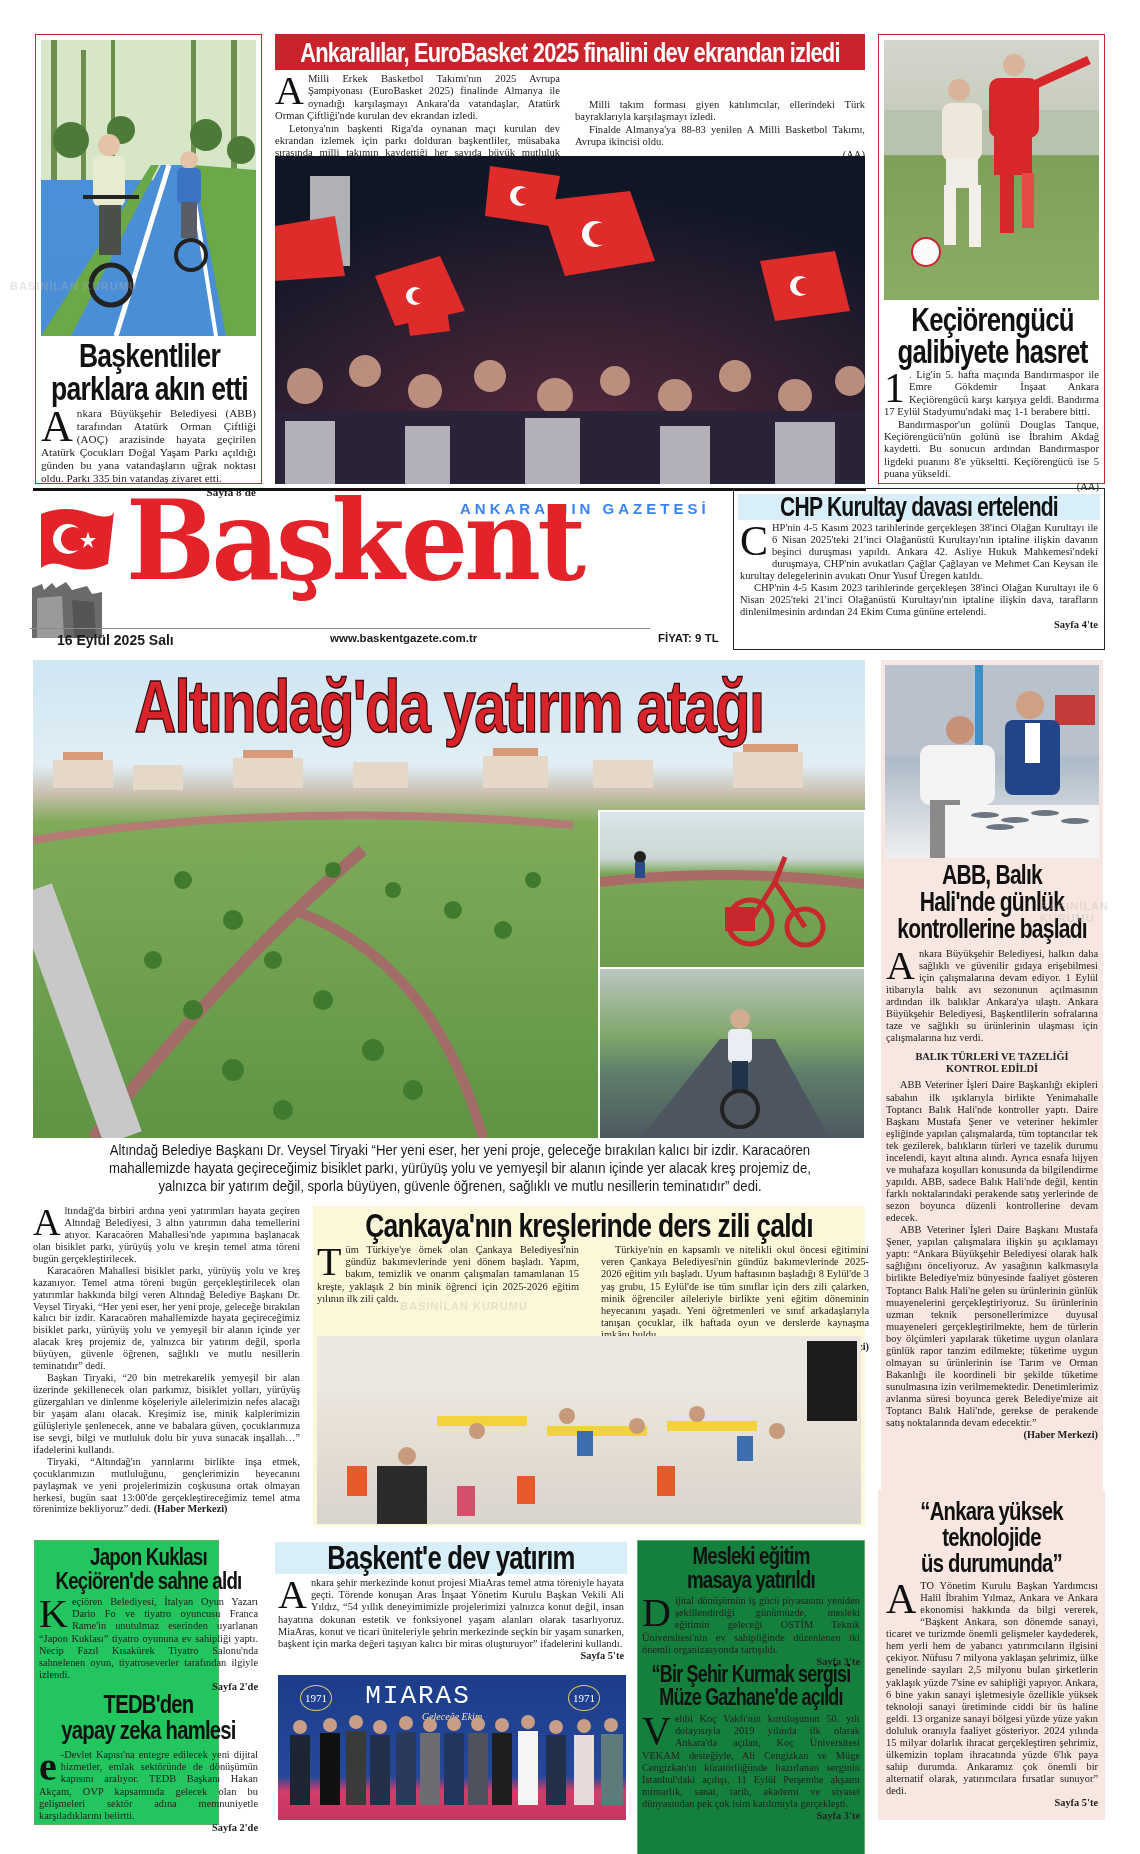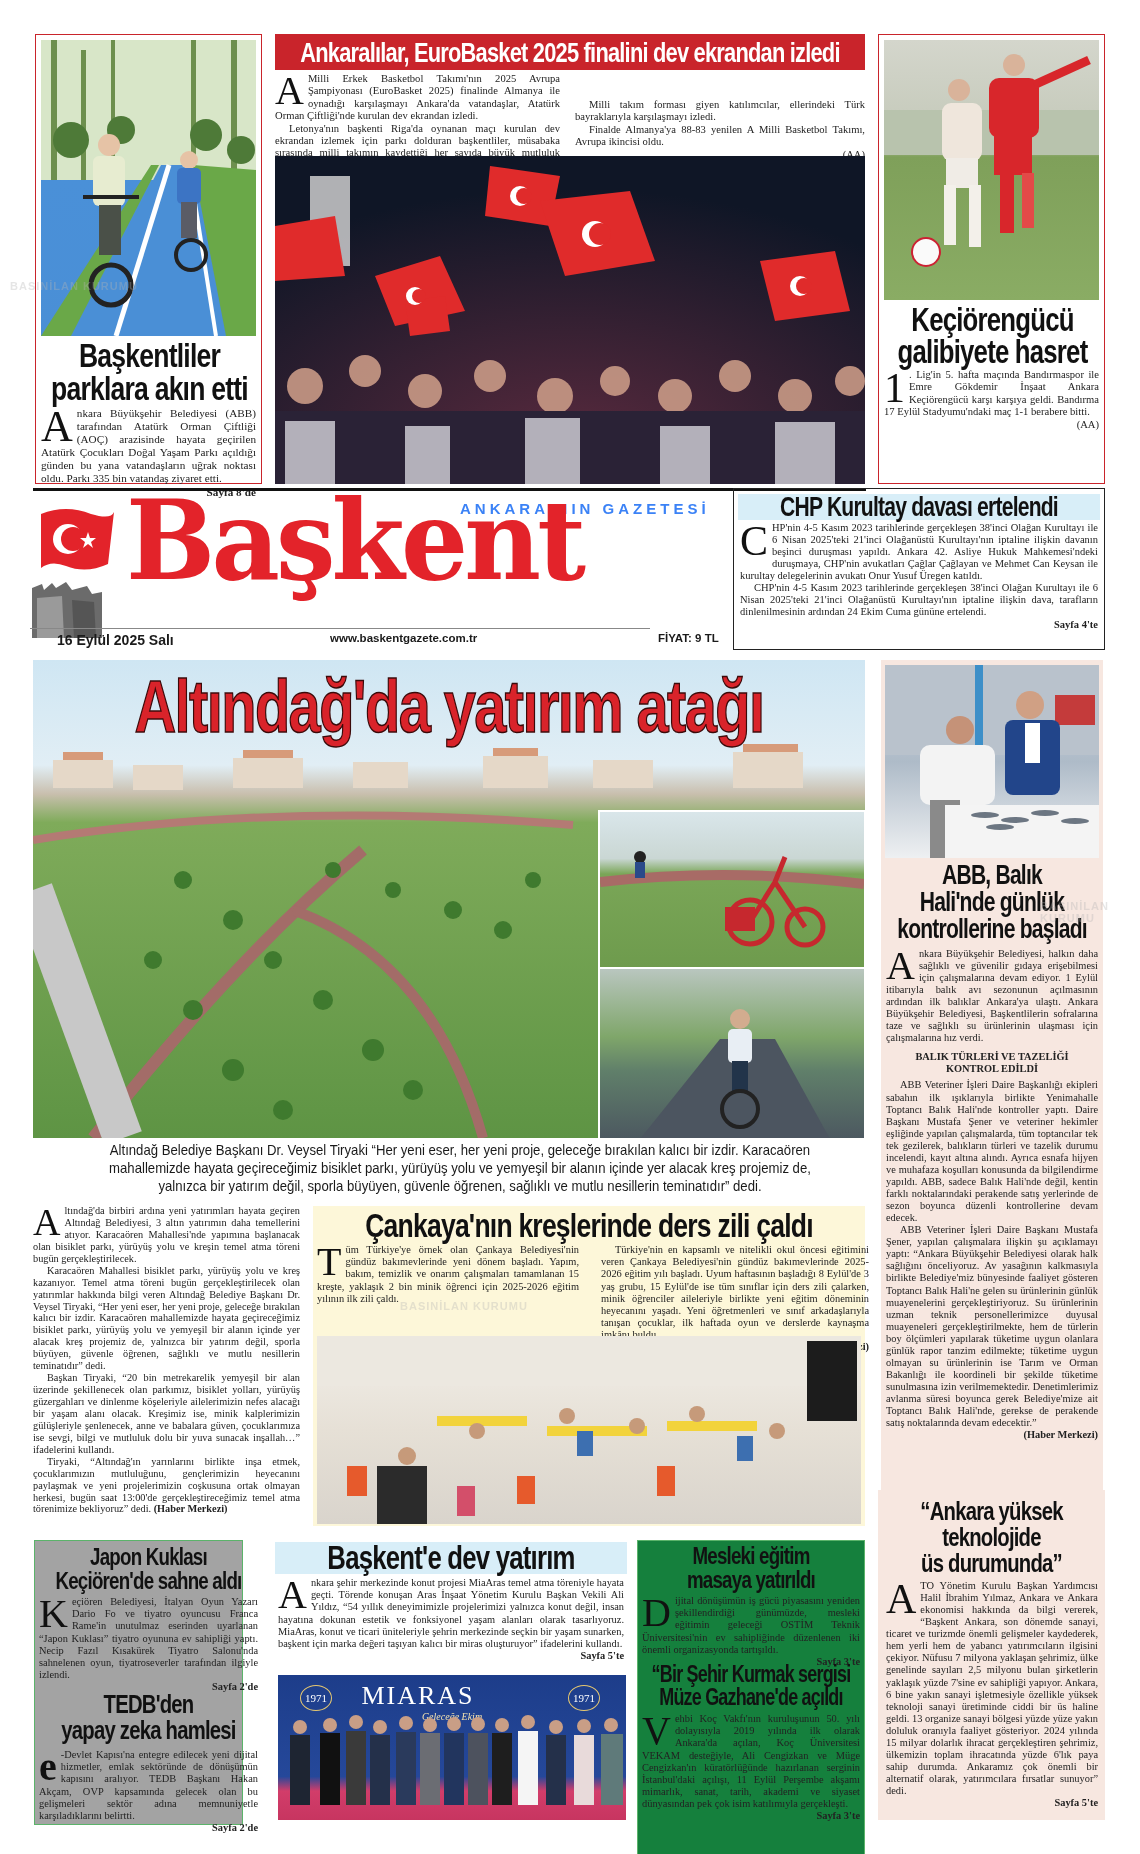--- a/index.html
+++ b/index.html
@@ -150,20 +150,21 @@
           <rect x="60" y="145" width="12" height="60" fill="#f3f0ea"></rect>
           <rect x="85" y="145" width="12" height="62" fill="#f3f0ea"></rect>
         </g>
       <circle cx="42" cy="212" r="14" fill="#fafafa" stroke="#c23" stroke-width="2"></circle>
     </svg>
   </div>
   <div class="abs hl" style="left:-20px;width:267px;top:268px;font-size:33px;">Keçiörengücü</div>
   <div class="abs hl" style="left:-20px;width:267px;top:300px;font-size:33px;">galibiyete hasret</div>
   <div class="abs body" style="left:5px;top:334px;width:215px;font-size:10.6px;">
     <p class="first"><span class="drop" style="font-size:42px;">1</span><span>. Lig'in 5. hafta maçında Bandırmaspor ile Emre Gökdemir İnşaat Ankara Keçiörengücü karşı karşıya geldi. Bandırma 17 Eylül Stadyumu'ndaki maç 1-1 berabere bitti.</span></p>
+    <p>Bandırmaspor'un golünü Douglas Tanque, Keçiörengücü'nün golünü ise İbrahim Akdağ kaydetti. Bu sonucun ardından Bandırmaspor ligdeki puanını 8'e yükseltti. Keçiörengücü ise 5 puana yükseldi.</p>
     <span class="src" style="font-weight:normal;">(AA)</span>
   </div>
 </div>
 
 <div class="abs" style="left:33px;top:488px;width:833px;height:3px;background:#111;"></div>
 
 <div class="abs" style="left:30px;top:492px;width:700px;height:158px;">
   <svg class="abs" width="80" height="75" viewBox="0 0 80 75" style="left:6px;top:12px;">
     <path d="M5 10 Q30 0 55 10 Q75 16 78 8 L72 60 Q50 70 30 62 Q15 56 5 64 Z" fill="#e3232a"></path>
     <circle cx="32" cy="35" r="15" fill="#fff"></circle>
@@ -347,21 +348,21 @@
 <div class="abs" style="left:878px;top:1490px;width:227px;height:330px;background:#f7e7e0;">
   <div class="abs hl" style="left:-20px;width:267px;top:8px;font-size:26px;">“Ankara yüksek</div>
   <div class="abs hl" style="left:-20px;width:267px;top:34px;font-size:26px;">teknolojide</div>
   <div class="abs hl" style="left:-20px;width:267px;top:60px;font-size:26px;">üs durumunda”</div>
   <div class="abs body" style="left:8px;top:90px;width:212px;font-size:10.4px;line-height:1.16;">
     <p class="first"><span class="drop" style="font-size:42px;">A</span><span>TO Yönetim Kurulu Başkan Yardımcısı Halil İbrahim Yılmaz, Ankara ve Ankara ekonomisi hakkında da bilgi vererek, “Başkent Ankara, son dönemde sanayi, ticaret ve turizmde önemli gelişmeler kaydederek, hem yerli hem de yabancı yatırımcıların ilgisini çekiyor. Nüfusu 7 milyona yaklaşan şehrimiz, ülke genelinde sayıları 2,5 milyonu bulan şirketlerin yaklaşık yüzde 7'sine ev sahipliği yapıyor. Ankara, 6 bine yakın sanayi işletmesiyle özellikle yüksek teknoloji sanayi üretiminde ciddi bir üs haline geldi. 13 organize sanayi bölgesi yüzde yüze yakın doluluk oranıyla faaliyet gösteriyor. 2024 yılında 15 milyar dolarlık ihracat gerçekleştiren şehrimiz, ülkemizin toplam ihracatında yüzde 6'lık paya sahip durumda. Ankaramız çok önemli bir alternatif olarak, yatırımcılara fırsatlar sunuyor” dedi.</span></p>
     <span class="src">Sayfa 5'te</span>
   </div>
 </div>
 
-<div class="abs greenbox" style="left:34px;top:1540px;width:209px;height:285px;background:#a3a3a3;">
+<div class="abs greenbox" style="left:34px;top:1540px;width:185px;height:285px;background:#22c55e;">
   <div class="abs hl" style="left:-20px;width:267px;top:4px;font-size:24px;">Japon Kuklası</div>
   <div class="abs hl" style="left:-30px;width:287px;top:28px;font-size:24px;">Keçiören'de sahne aldı</div>
   <div class="abs body" style="left:4px;top:55px;width:219px;font-size:10.4px;">
     <p class="first"><span class="drop" style="font-size:40px;">K</span><span>eçiören Belediyesi, İtalyan Oyun Yazarı Dario Fo ve tiyatro oyuncusu Franca Rame'in unutulmaz eserinden uyarlanan “Japon Kuklası” tiyatro oyununa ev sahipliği yaptı. Necip Fazıl Kısakürek Tiyatro Salonu'nda sahnelenen oyun, tiyatroseverler tarafından ilgiyle izlendi.</span></p>
     <span class="src">Sayfa 2'de</span>
   </div>
   <div class="abs hl" style="left:-20px;width:267px;top:150px;font-size:26px;">TEDB'den</div>
   <div class="abs hl" style="left:-20px;width:267px;top:176px;font-size:26px;">yapay zeka hamlesi</div>
   <div class="abs body" style="left:4px;top:208px;width:219px;font-size:10.4px;">
     <p class="first"><span class="drop" style="font-size:40px;font-weight:bold;">e</span><span>-Devlet Kapısı'na entegre edilecek yeni dijital hizmetler, emlak sektöründe de dönüşümün kapısını aralıyor. TEDB Başkanı Hakan Akçam, OVP kapsamında gelecek olan bu gelişmeleri sektör adına memnuniyetle karşıladıklarını belirtti.</span></p>
@@ -370,21 +371,21 @@
 </div>
 
 <div class="abs" style="left:275px;top:1537px;width:352px;height:290px;">
   <div class="abs" style="left:0;top:5px;width:352px;height:32px;background:#d8eef8;"></div>
   <div class="abs hl" style="left:-30px;width:412px;top:4px;font-size:33px;">Başkent'e dev yatırım</div>
   <div class="abs body" style="left:3px;top:40px;width:346px;font-size:10.4px;">
     <p class="first"><span class="drop" style="font-size:40px;">A</span><span>nkara şehir merkezinde konut projesi MiaAras temel atma töreniyle hayata geçti. Törende konuşan Aras İnşaat Yönetim Kurulu Başkan Vekili Ali Yıldız, “54 yıllık deneyimimizle projelerimizi yalnızca konut değil, insan hayatına dokunan estetik ve fonksiyonel yaşam alanları olarak tasarlıyoruz. MiaAras, konut ve ticari üniteleriyle şehrin merkezinde seçkin bir yaşam sunarken, başkent için marka değeri taşıyan kalıcı bir miras oluşturuyor” ifadelerini kullandı.</span></p>
     <span class="src">Sayfa 5'te</span>
   </div>
   <div class="photo" style="left:3px;top:138px;width:348px;height:145px;background:linear-gradient(180deg,#1d3d8a 0%,#25489a 70%,#d23d6a 80%,#c73560 100%);">
-    <div class="abs" style="left:0;width:280px;top:6px;text-align:center;color:#fff;font-family:Liberation Serif, serif;font-size:26px;letter-spacing:2px;">MIARAS</div>
+    <div class="abs" style="left:0;width:280px;top:6px;text-align:center;color:#fff;font-family:Liberation Mono, monospace;font-size:26px;letter-spacing:2px;">MIARAS</div>
     <div class="abs" style="left:0;width:348px;top:36px;text-align:center;color:#f2e2b0;font-family:'Liberation Serif',serif;font-style:italic;font-size:10px;">Geleceğe Ekim</div>
     <div class="abs" style="left:22px;top:10px;color:#fff;font-size:11px;border:1px solid #e5c770;border-radius:50%;padding:6px 4px;">1971</div>
     <div class="abs" style="left:290px;top:10px;color:#fff;font-size:11px;border:1px solid #e5c770;border-radius:50%;padding:6px 4px;">1971</div>
     <svg class="abs" width="348" height="145" viewBox="0 0 348 145" style="left:0;top:0;">
       <g fill="#c99e86">
           <circle cx="22" cy="52" r="7"></circle>
           <circle cx="52" cy="50" r="7"></circle>
           <circle cx="78" cy="47" r="7"></circle>
           <circle cx="102" cy="52" r="7"></circle>
           <circle cx="128" cy="48" r="7"></circle>

